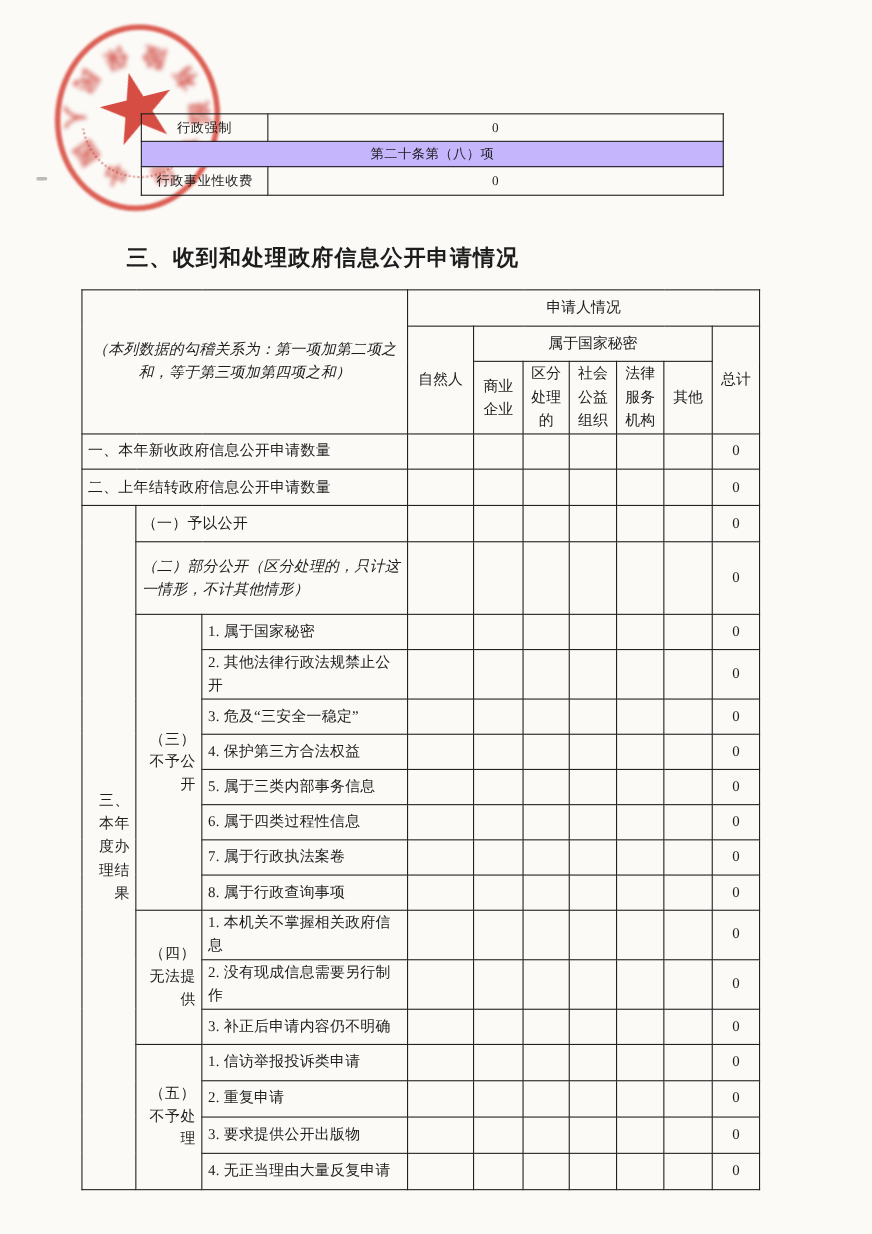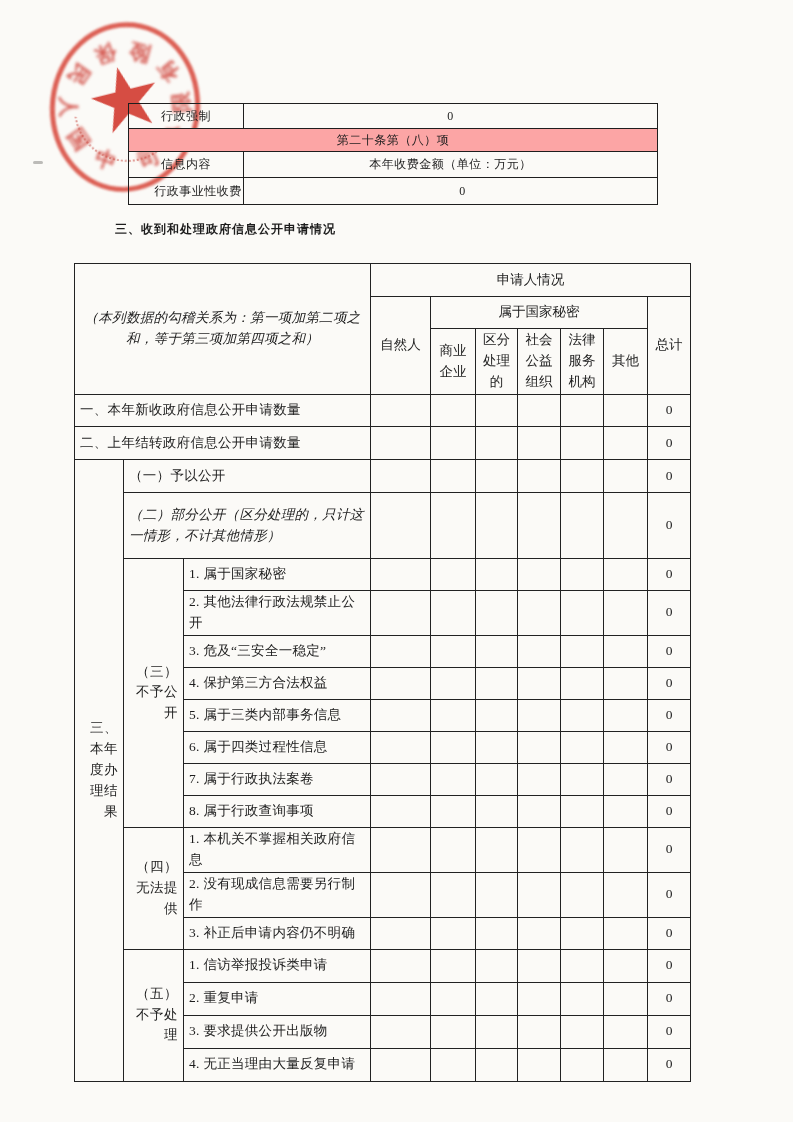--- a/index.html
+++ b/index.html
@@ -39,24 +39,24 @@
 
   
   .top-table{position:absolute; left:128px; top:103px; width:529px;
         border-collapse:collapse; table-layout:fixed;}
   .top-table td{border:1.7px solid #1e1e1e; text-align:center;
         font-size:12px; padding:0; letter-spacing:.5px;}
   .top-table tr:nth-child(1) td{height:24px;}
   .top-table tr:nth-child(2) td{height:22px;}
   .top-table tr:nth-child(3) td{height:25px;}
   .top-table tr:nth-child(4) td{height:26px;padding-left:24px;}
-  .hl td{background:#fca5a5;}
+  .hl td{background:#c4b5fd;}
 
   
-  .heading{position:absolute; left:115px; top:221px; font-size:12px;
+  .heading{position:absolute; left:115px; top:221px; font-size:20px;
         font-weight:bold; letter-spacing:1px;}
 
   
   .main-table{position:absolute; left:74px; top:263px; width:616px;
         border-collapse:collapse; table-layout:fixed;}
   .main-table td{border:1.5px solid #222; font-size:13.5px;
         padding:1px 5px; line-height:1.55; word-break:break-all;}
   .c{text-align:center;}
   .note{font-style:italic; font-size:13px; line-height:2.1; padding:4px 8px 4px 9px;
         text-align:center; letter-spacing:.3px;}
@@ -99,24 +99,20 @@
       </colgroup>
     <tbody>
         <tr>
       <td>行政强制</td>
       <td>0</td>
     </tr>
     <tr class="hl">
       <td colspan="2">第二十条第（八）项</td>
     </tr>
     <tr>
-      <td>信息内容</td>
-      <td>本年收费金额（单位：万元）</td>
-    </tr>
-    <tr>
       <td>行政事业性收费</td>
       <td>0</td>
     </tr>
   </tbody>
     </table>
 
   <div class="heading">三、收到和处理政府信息公开申请情况</div>
 
   <table class="main-table">
     <colgroup>

